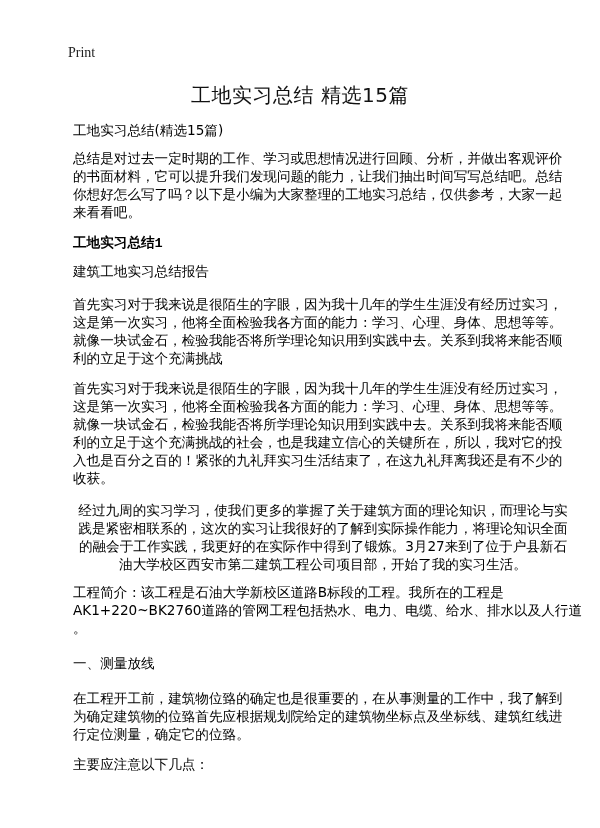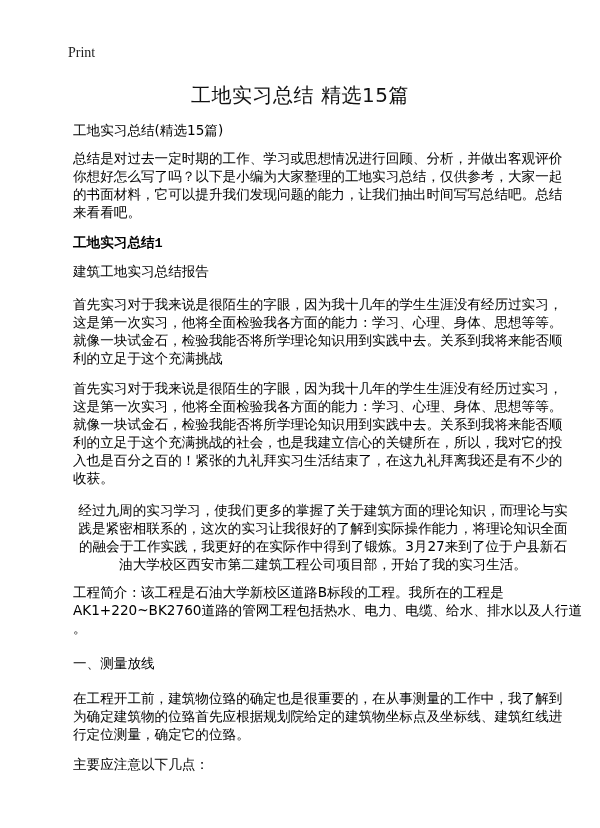--- a/index.html
+++ b/index.html
@@ -62,22 +62,22 @@
 <body>
 
 <div class="print-label">Print</div>
 
 <h1 class="doc-title">工地实习总结 精选15篇</h1>
 
 <div class="block subtitle">工地实习总结(精选15篇)</div>
 
 <div class="block intro">
   <span class="ln">总结是对过去一定时期的工作、学习或思想情况进行回顾、分析，并做出客观评价</span>
+  <span class="ln">的书面材料，它可以提升我们发现问题的能力，让我们抽出时间写写总结吧。总结</span>
   <span class="ln">你想好怎么写了吗？以下是小编为大家整理的工地实习总结，仅供参考，大家一起</span>
-  <span class="ln">的书面材料，它可以提升我们发现问题的能力，让我们抽出时间写写总结吧。总结</span>
   <span class="ln">来看看吧。</span>
 </div>
 
 <div class="block section-heading">工地实习总结1</div>
 
 <div class="block report-title">建筑工地实习总结报告</div>
 
 <div class="block p1">
   <span class="ln">首先实习对于我来说是很陌生的字眼，因为我十几年的学生生涯没有经历过实习，</span>
   <span class="ln">这是第一次实习，他将全面检验我各方面的能力：学习、心理、身体、思想等等。</span>

